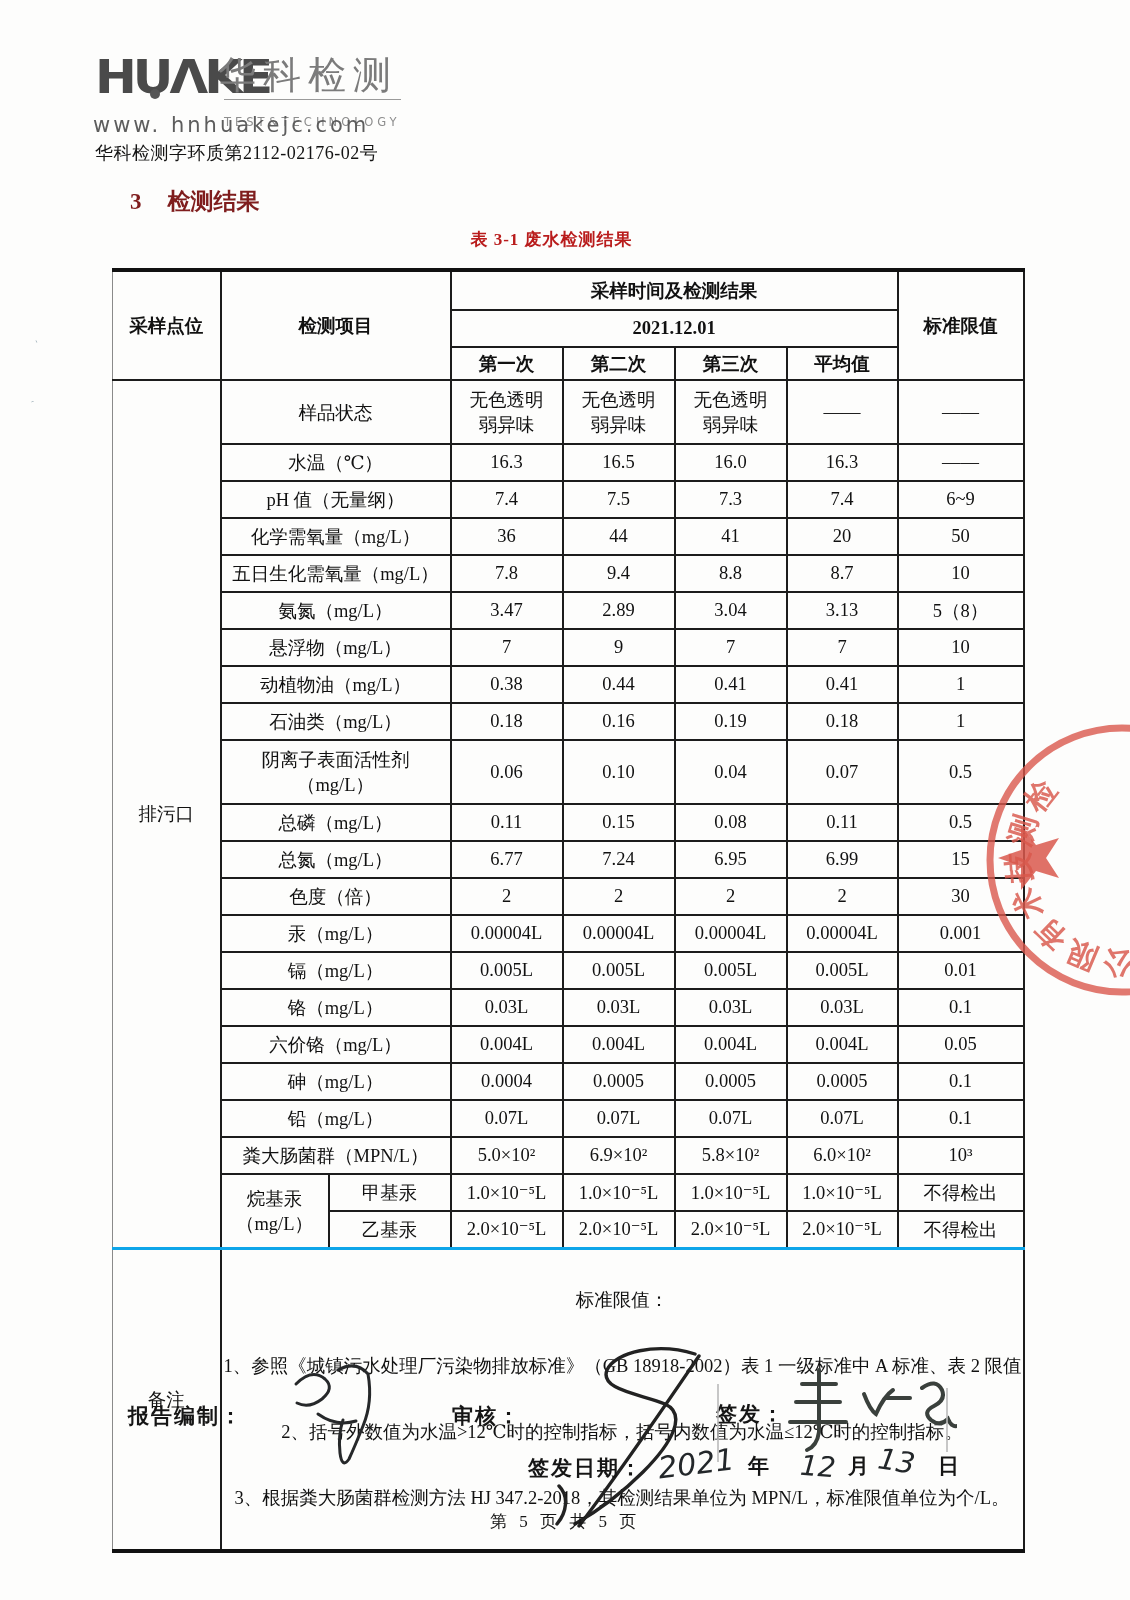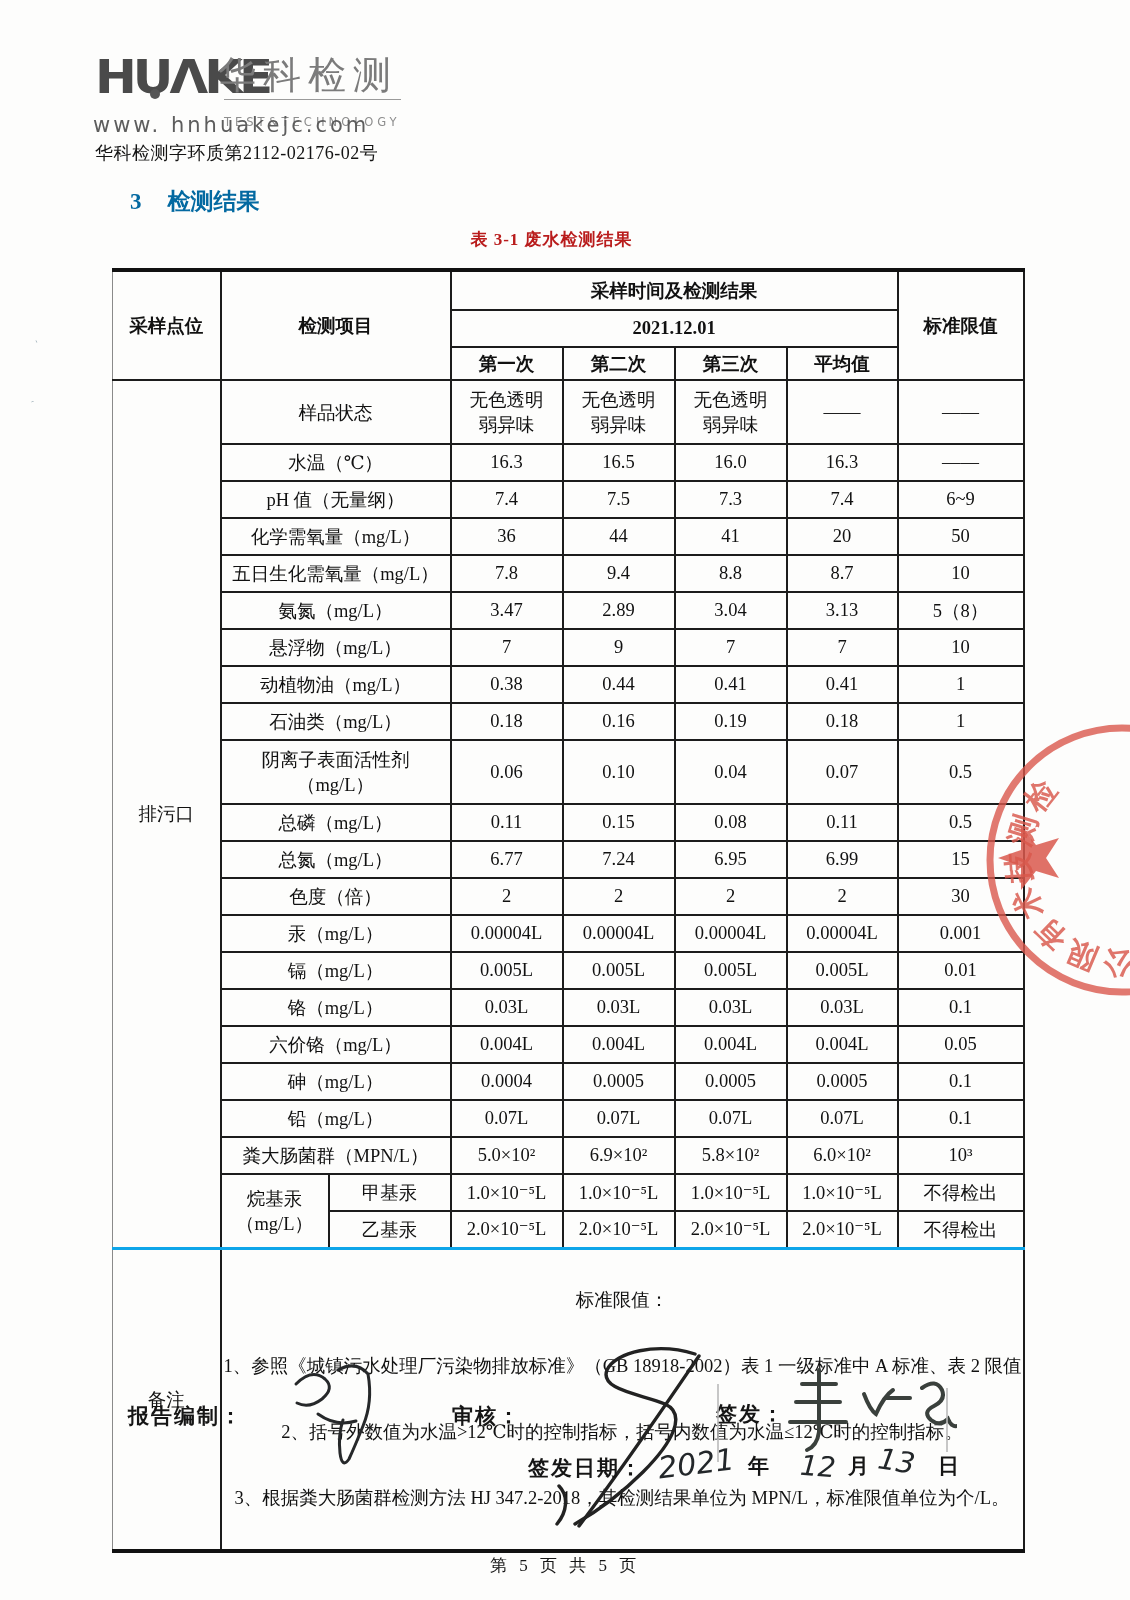--- a/index.html
+++ b/index.html
@@ -12,21 +12,21 @@
     font-weight:900; font-size:50px; line-height:1; color:#4a4a4a; letter-spacing:-4px; transform:scaleY(.94); }
   .logo-dot { position:absolute; left:150px; top:89px; width:10px; height:10px; border-radius:50%; background:#565656; }
   .logo-cn { position:absolute; left:218px; top:56px; font-size:38px; line-height:1; color:#7b7b7b; letter-spacing:7px; }
   .logo-tag { position:absolute; left:224px; top:99px; font-family:"DejaVu Sans",sans-serif; font-size:11.5px;
     color:#8d8d8d; letter-spacing:4px; border-top:1px solid #9a9a9a; padding-top:15px; }
   .website { position:absolute; left:93px; top:113px; font-family:"DejaVu Sans",sans-serif;
     font-size:21px; color:#5d5d5d; letter-spacing:3px; }
   .doc-number { position:absolute; left:95px; top:141px; font-size:18px; color:#141414; letter-spacing:.5px; }
 
   
-  .section-heading { position:absolute; left:130px; top:186px; font-size:23px; font-weight:bold; color:#0369a1; }
+  .section-heading { position:absolute; left:130px; top:186px; font-size:23px; font-weight:bold; color:#7f1d1d; }
   .section-heading .num { margin-right:26px; }
   .table-caption { position:absolute; left:96px; top:228px; width:911px; text-align:center;
     font-size:17px; font-weight:bold; color:#b91c1c; letter-spacing:1px; }
 
   
   table.report { position:absolute; left:112px; top:268px; width:911px; border-collapse:collapse; table-layout:fixed; }
   table.report td, table.report th { border:2px solid #1c1c1c; text-align:center; vertical-align:middle;
     font-size:18.5px; font-weight:normal; padding:1px 2px; white-space:pre-line; overflow:hidden; }
   table.report th { font-weight:bold; }
   table.report td:first-child, table.report th:first-child { border-left:1.5px solid #8a8a8a; }
@@ -42,21 +42,21 @@
   td.remarks-body div { white-space:nowrap; }
 
   
   .stamp { position:absolute; left:975px; top:715px; width:155px; height:295px; pointer-events:none; }
   .stamp-char { font-size:30px; font-weight:bold; fill:#d9584c; opacity:.82; }
 
   
   .f-label { position:absolute; font-size:21px; font-weight:bold; color:#151515; letter-spacing:2px; }
   .sig { position:absolute; }
   .hw { position:absolute; font-family:"DejaVu Sans",sans-serif; font-style:italic; color:#23272a; }
-  .page-footer { position:absolute; left:0; top:1510px; width:100%; text-align:center; font-size:17px; letter-spacing:4px; color:#151515;margin-top:44px; }
+  .page-footer { position:absolute; left:0; top:1510px; width:100%; text-align:center; font-size:17px; letter-spacing:4px; color:#151515; }
 
   
   .crease { position:absolute; width:2px; background:#b9b9b9; opacity:.8; }
   .speck { position:absolute; color:#9fb0ba; font-size:12px; transform:rotate(20deg); }
 </style>
 </head>
 <body>
 
 <div class="page">
 

